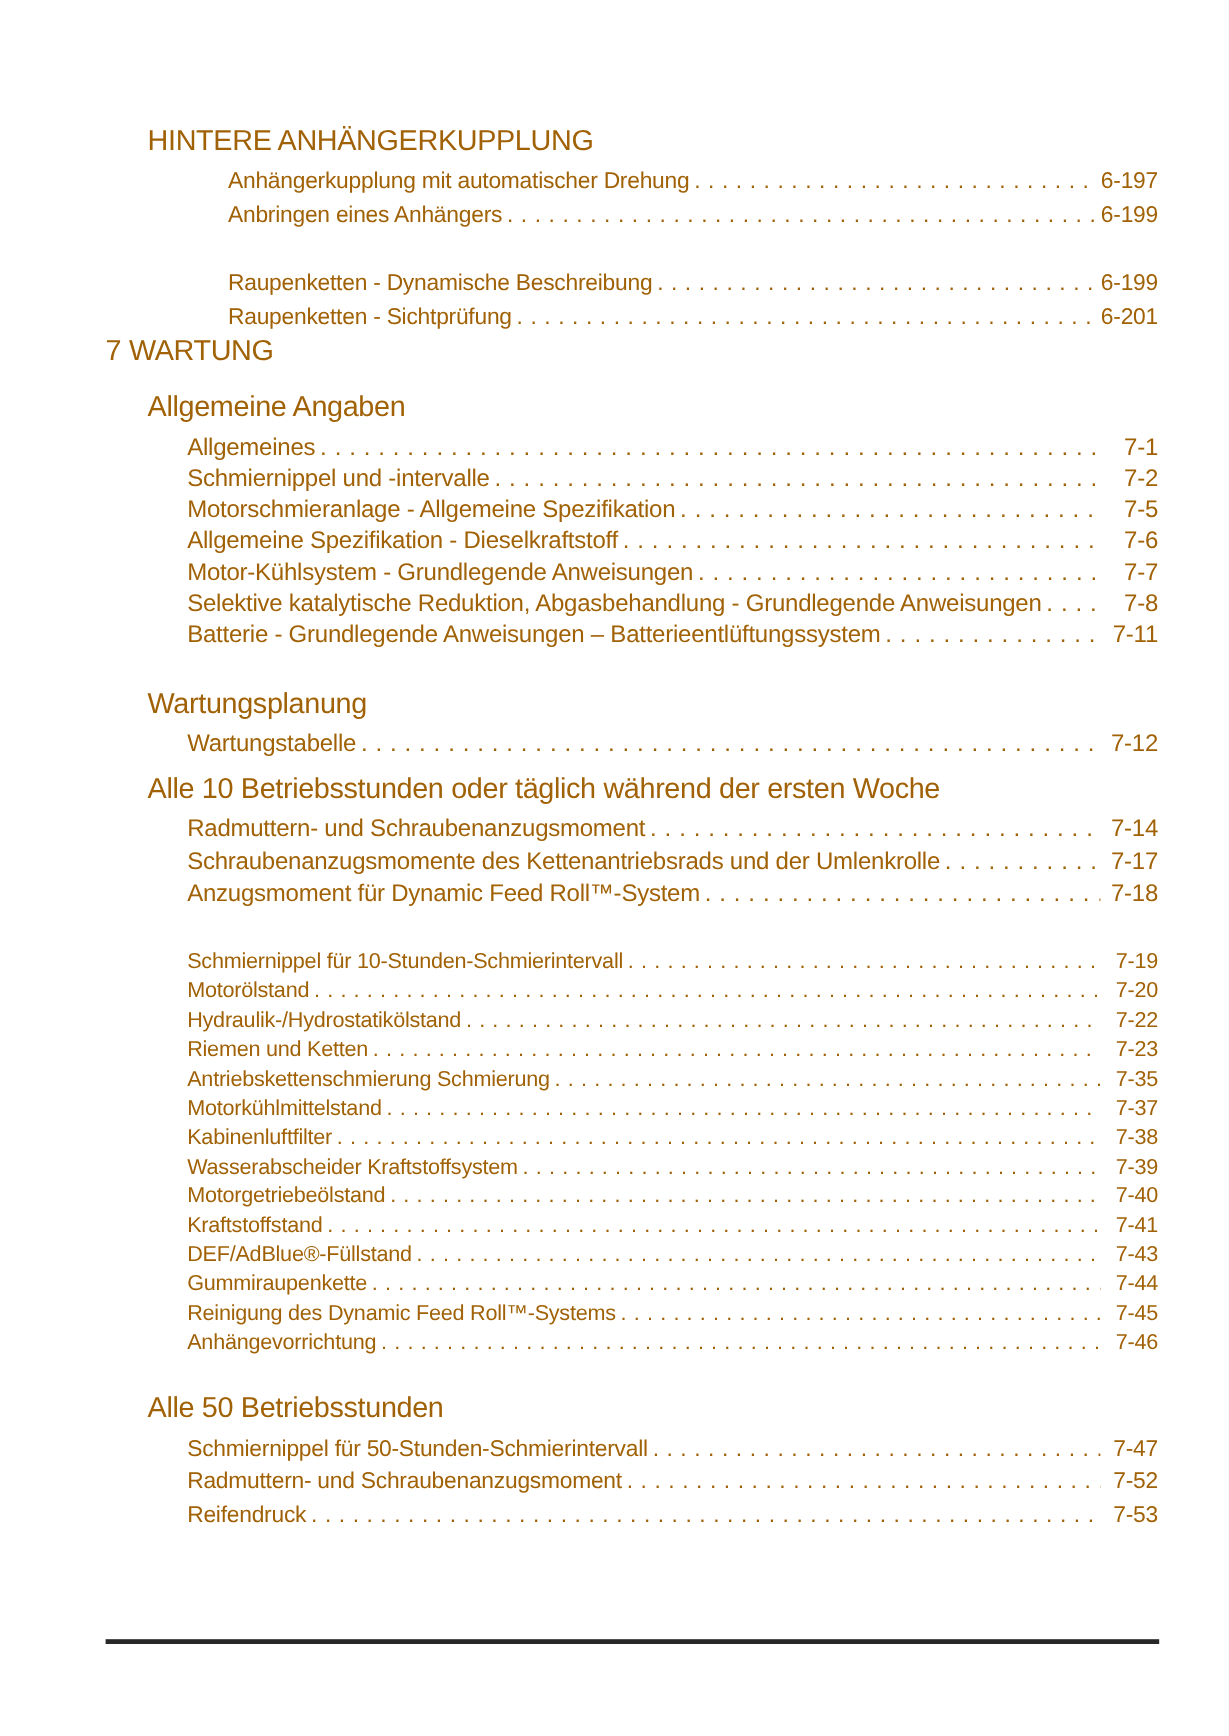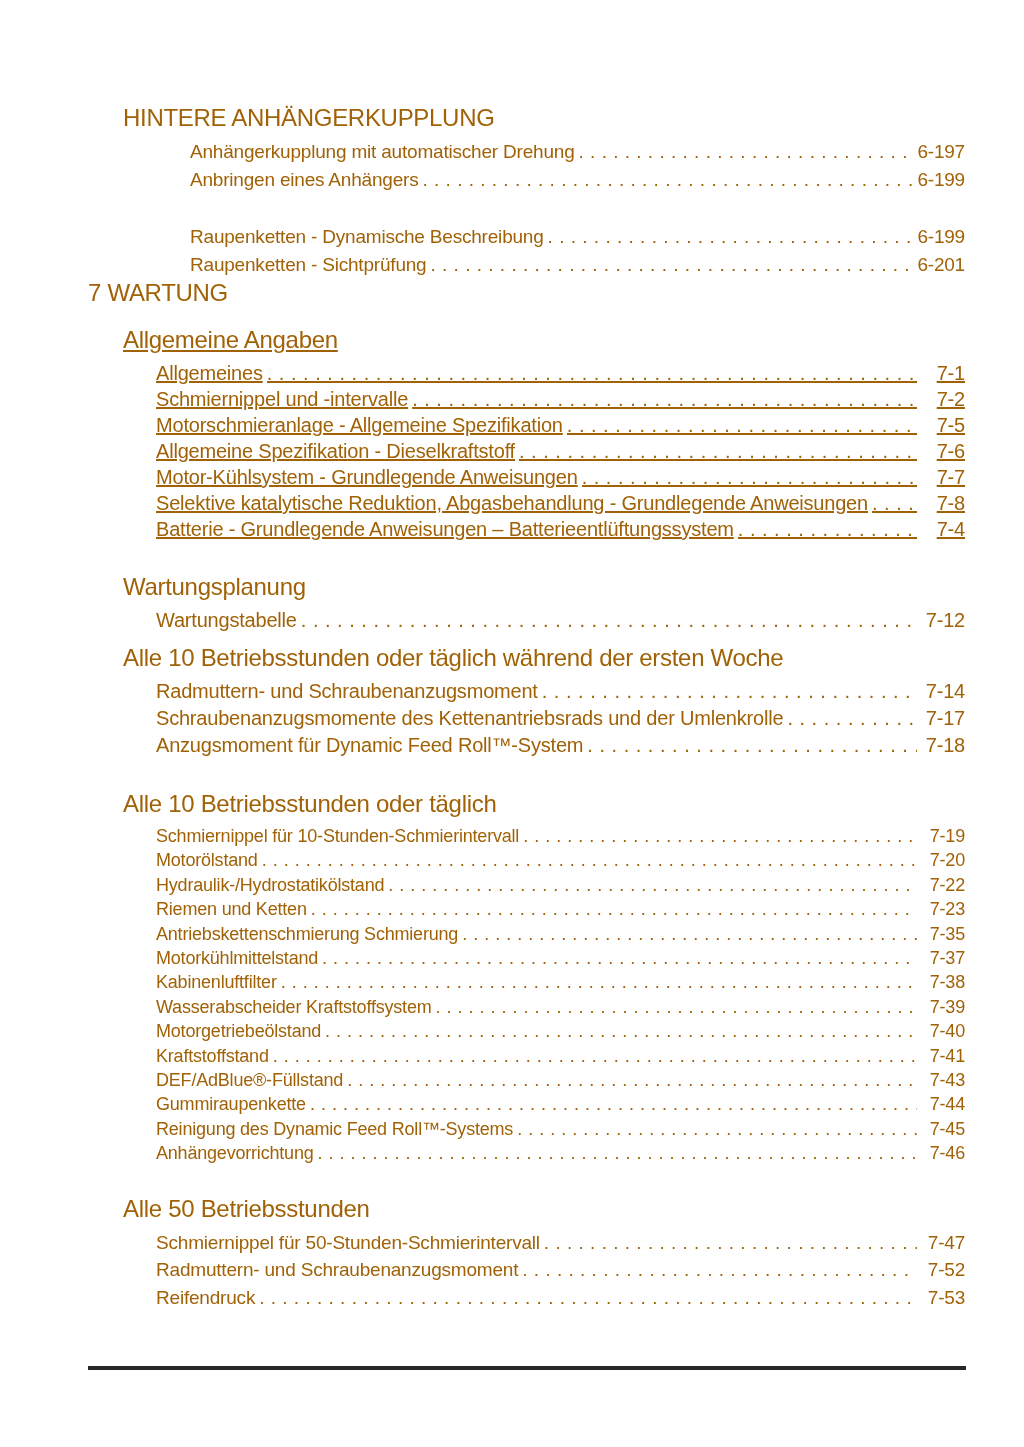--- a/index.html
+++ b/index.html
@@ -63,21 +63,21 @@
   .entry .pagenum {
     white-space: nowrap;
     flex: 0 0 auto;
     min-width: 46px;
     text-align: right;
   }
   
   #toc-root > section:nth-child(1) { margin-top: 0; }
   #toc-root > section:nth-child(2) { margin-top: 30px; }
   #toc-root > section:nth-child(3) { }
-  #toc-root > section:nth-child(4) { margin-top: 18px; text-decoration: underline; }
+  #toc-root > section:nth-child(4) { margin-top: 18px; }
   #toc-root > section:nth-child(5) { margin-top: 30px; }
   #toc-root > section:nth-child(6) { margin-top: 10px; }
   #toc-root > section:nth-child(7) { margin-top: 30px; }
   #toc-root > section:nth-child(8) { margin-top: 28px; }
   
   #toc-root > section:nth-child(1) .entry,
   #toc-root > section:nth-child(2) .entry,
   #toc-root > section:nth-child(8) .entry { font-size: 19px; line-height: 27.5px; }
   #toc-root > section:nth-child(6) .entry { line-height: 27px; }
   #toc-root > section:nth-child(7) .entry { font-size: 18px; line-height: 24.4px; }
@@ -157,21 +157,21 @@
     <span class="pagenum">7-7</span>
   </div>
           <div class="entry">
     <span class="label">Selektive katalytische Reduktion, Abgasbehandlung - Grundlegende Anweisungen</span>
     <span class="dots">. . . . . . . . . . . . . . . . . . . . . . . . . . . . . . . . . . . . . . . . . . . . . . . . . . . . . . . . . . . . . . . . . . . . . . . . . . . . . . . . . . . . . . . . . . . . . . . . . . . . . . . . . . . . . . . . . . . . . . . . . . . . . . . . . . . . . . . . . . . . . . . . . . . . . . . . . . . . . . . . </span>
     <span class="pagenum">7-8</span>
   </div>
           <div class="entry">
     <span class="label">Batterie - Grundlegende Anweisungen – Batterieentlüftungssystem</span>
     <span class="dots">. . . . . . . . . . . . . . . . . . . . . . . . . . . . . . . . . . . . . . . . . . . . . . . . . . . . . . . . . . . . . . . . . . . . . . . . . . . . . . . . . . . . . . . . . . . . . . . . . . . . . . . . . . . . . . . . . . . . . . . . . . . . . . . . . . . . . . . . . . . . . . . . . . . . . . . . . . . . . . . . </span>
-    <span class="pagenum">7-4</span>
+    <span class="pagenum">7-11</span>
   </div>
         </div>
   </section>
       <section class="toc-section section">
     <h2 class="sec-title">Wartungsplanung</h2>
     <div class="entries">
           <div class="entry">
     <span class="label">Wartungstabelle</span>
     <span class="dots">. . . . . . . . . . . . . . . . . . . . . . . . . . . . . . . . . . . . . . . . . . . . . . . . . . . . . . . . . . . . . . . . . . . . . . . . . . . . . . . . . . . . . . . . . . . . . . . . . . . . . . . . . . . . . . . . . . . . . . . . . . . . . . . . . . . . . . . . . . . . . . . . . . . . . . . . . . . . . . . . </span>
     <span class="pagenum">7-12</span>
@@ -192,21 +192,20 @@
     <span class="pagenum">7-17</span>
   </div>
           <div class="entry">
     <span class="label">Anzugsmoment für Dynamic Feed Roll™-System</span>
     <span class="dots">. . . . . . . . . . . . . . . . . . . . . . . . . . . . . . . . . . . . . . . . . . . . . . . . . . . . . . . . . . . . . . . . . . . . . . . . . . . . . . . . . . . . . . . . . . . . . . . . . . . . . . . . . . . . . . . . . . . . . . . . . . . . . . . . . . . . . . . . . . . . . . . . . . . . . . . . . . . . . . . . </span>
     <span class="pagenum">7-18</span>
   </div>
         </div>
   </section>
       <section class="toc-section section">
-    <h2 class="sec-title">Alle 10 Betriebsstunden oder täglich</h2>
     <div class="entries">
           <div class="entry">
     <span class="label">Schmiernippel für 10-Stunden-Schmierintervall</span>
     <span class="dots">. . . . . . . . . . . . . . . . . . . . . . . . . . . . . . . . . . . . . . . . . . . . . . . . . . . . . . . . . . . . . . . . . . . . . . . . . . . . . . . . . . . . . . . . . . . . . . . . . . . . . . . . . . . . . . . . . . . . . . . . . . . . . . . . . . . . . . . . . . . . . . . . . . . . . . . . . . . . . . . . </span>
     <span class="pagenum">7-19</span>
   </div>
           <div class="entry">
     <span class="label">Motorölstand</span>
     <span class="dots">. . . . . . . . . . . . . . . . . . . . . . . . . . . . . . . . . . . . . . . . . . . . . . . . . . . . . . . . . . . . . . . . . . . . . . . . . . . . . . . . . . . . . . . . . . . . . . . . . . . . . . . . . . . . . . . . . . . . . . . . . . . . . . . . . . . . . . . . . . . . . . . . . . . . . . . . . . . . . . . . </span>
     <span class="pagenum">7-20</span>

